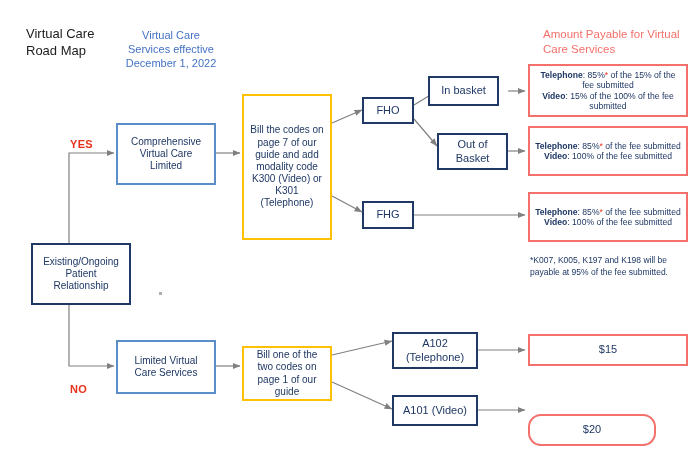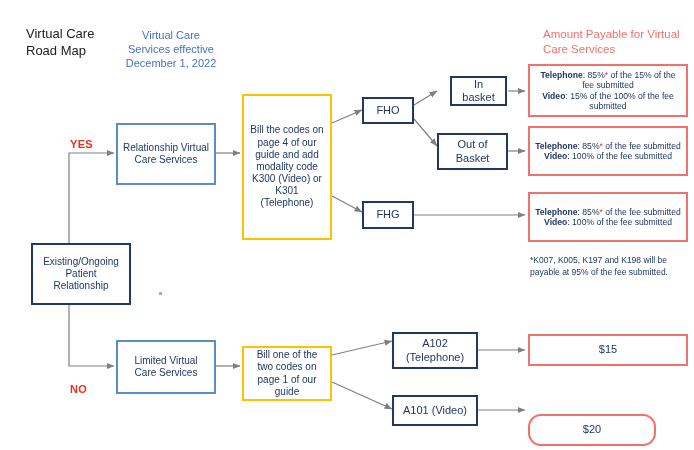--- a/index.html
+++ b/index.html
@@ -142,44 +142,44 @@
   </svg>
 
   <div class="branch-label" style="left:70px; top:138px;">YES</div>
   <div class="branch-label" style="left:70px; top:383px;">NO</div>
 
   <div class="node node-navy n-sm pad" style="left:31px; top:243px; width:100px; height:62px;">
     <span>Existing/Ongoing Patient Relationship</span>
   </div>
 
   <div class="node node-blue n-sm pad" style="left:116px; top:123px; width:100px; height:62px;">
-    <span>Relationship Virtual Care Services</span>
+    <span>Comprehensive Virtual Care Limited</span>
   </div>
 
   <div class="node node-blue n-sm pad" style="left:116px; top:340px; width:100px; height:54px;">
     <span>Limited Virtual Care Services</span>
   </div>
 
   <div class="node node-yellow n-sm pad" style="left:242px; top:94px; width:90px; height:146px;">
-    <span>Bill the codes on page 4 of our guide and add modality code K300 (Video) or K301 (Telephone)</span>
+    <span>Bill the codes on page 7 of our guide and add modality code K300 (Video) or K301 (Telephone)</span>
   </div>
 
   <div class="node node-yellow n-sm pad" style="left:242px; top:346px; width:90px; height:55px;">
     <span>Bill one of the two codes on page 1 of our guide</span>
   </div>
 
   <div class="node node-navy n-lg" style="left:362px; top:97px; width:52px; height:27px;">
     <span>FHO</span>
   </div>
 
   <div class="node node-navy n-lg" style="left:362px; top:201px; width:52px; height:28px;">
     <span>FHG</span>
   </div>
 
-  <div class="node node-navy n-md pad" style="left:450px; top:76px; width:57px; height:30px;">
+  <div class="node node-navy n-md pad" style="left:428px; top:76px; width:71px; height:30px;">
     <span>In basket</span>
   </div>
 
   <div class="node node-navy n-md pad" style="left:437px; top:133px; width:71px; height:37px;">
     <span>Out of Basket</span>
   </div>
 
   <div class="node node-navy n-md pad" style="left:392px; top:332px; width:86px; height:37px;">
     <span>A102 (Telephone)</span>
   </div>

